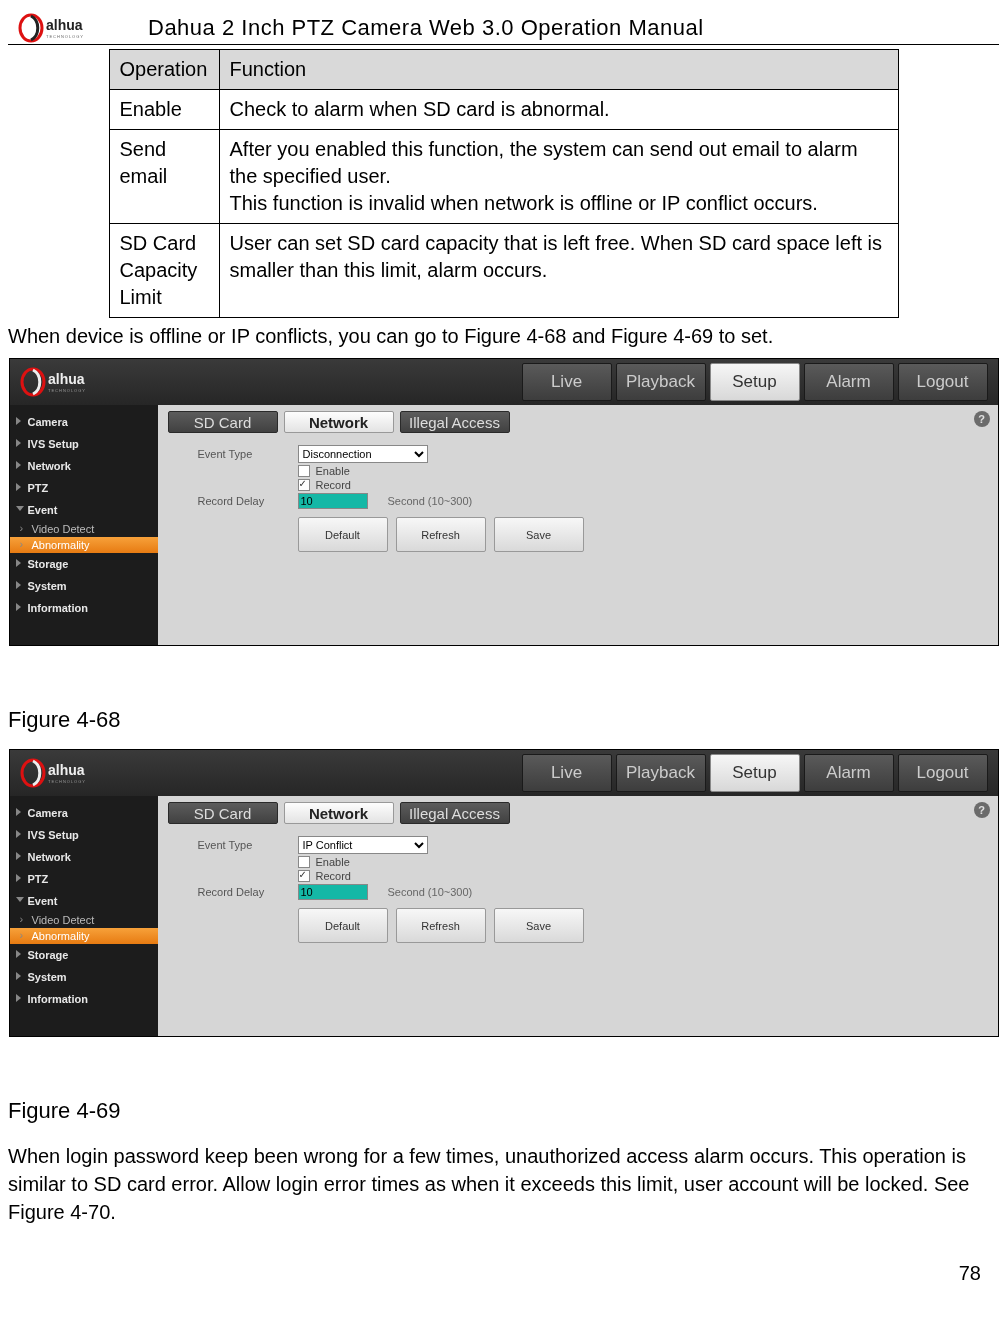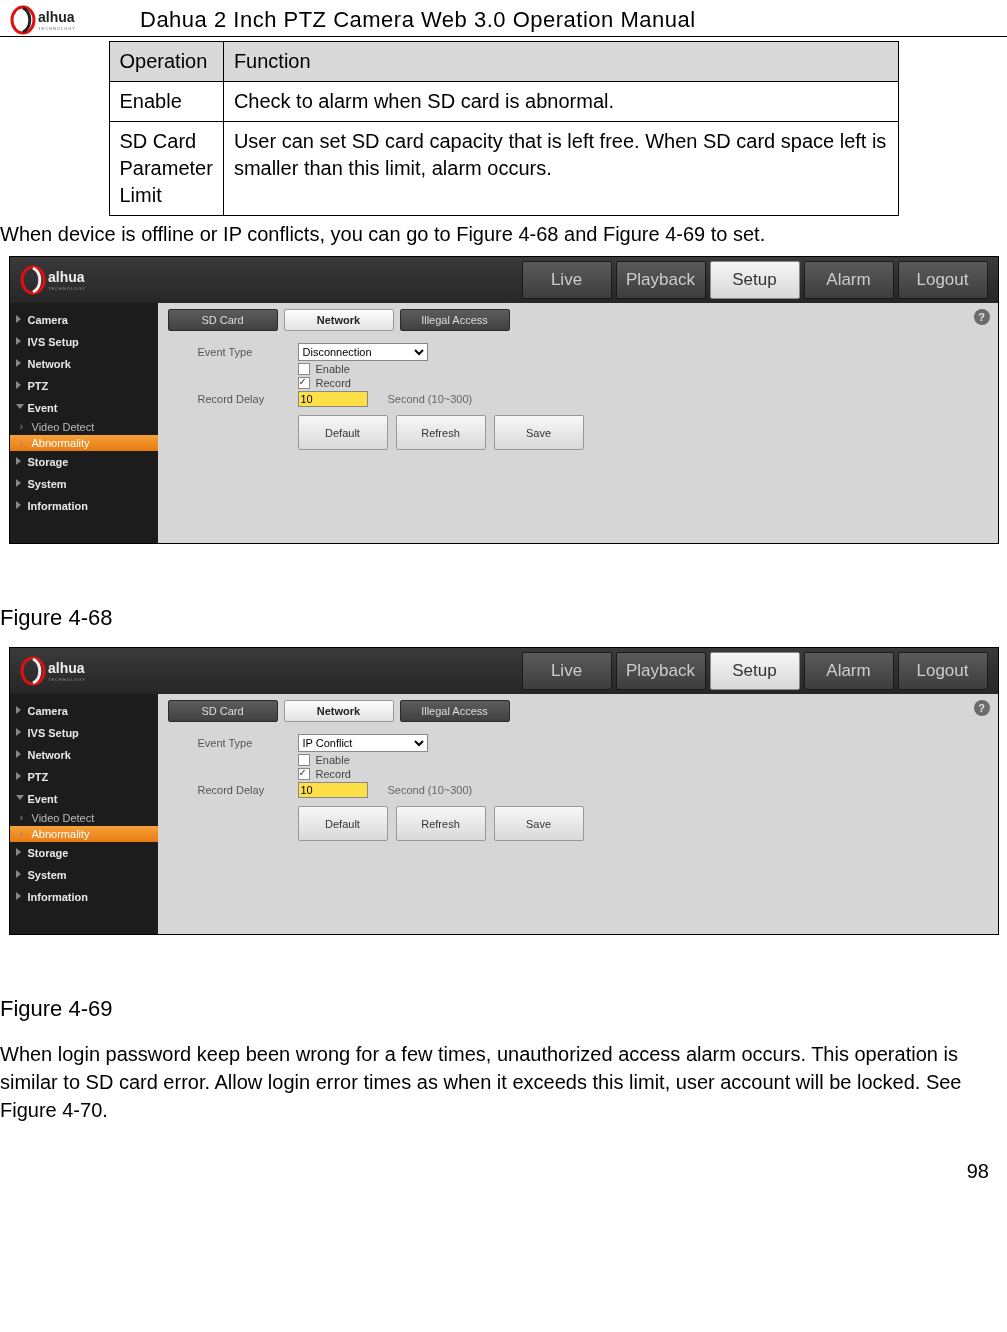--- a/index.html
+++ b/index.html
@@ -6,21 +6,21 @@
   body {
     margin: 0;
     padding: 0;
     font-family: Arial, sans-serif;
     font-size: 14px;
     color: #000;
     background: #fff;
     width: 1007px;
   }
   .page {
-    padding: 0;
+    padding: 8px;
   }
   .header {
     display: flex;
     align-items: center;
     padding: 4px 0 0 10px;
     border-bottom: 1px solid #000;
   }
   .logo {
     width: 100px;
     height: 32px;
@@ -160,21 +160,21 @@
   }
   .subtabs {
     display: flex;
     margin: 6px 0 0 10px;
   }
   .subtab {
     width: 110px;
     height: 22px;
     background: linear-gradient(#5c5c5c,#414141);
     color: #ddd;
-    font-size: 11px;
+    font-size: 15px;
     display: flex;
     align-items: center;
     justify-content: center;
     margin-right: 6px;
     border: 1px solid #2a2a2a;
     border-radius: 2px;
   }
   .subtab.active {
     background: linear-gradient(#fdfdfd,#e3e3e3);
     color: #222;
@@ -215,21 +215,21 @@
     font-size: 11px;
     background: #fff;
     border: 1px solid #888;
   }
   input.numbox {
     width: 70px;
     height: 16px;
     font-size: 11px;
     border: 1px solid #888;
     padding: 0 2px;
-    background: #fde047;
+    background: #14b8a6;
   }
   .hint {
     margin-left: 20px;
     color: #666;
   }
   .cbx {
     width: 12px; height: 12px;
     border: 1px solid #888;
     background: #fff;
     display: inline-block;
@@ -284,21 +284,28 @@
     <tbody>
         <tr class="hdr">
       <td class="col1">Operation</td>
       <td>Function</td>
     </tr>
     <tr>
       <td class="col1">Enable</td>
       <td>Check to alarm when SD card is abnormal.</td>
     </tr>
     <tr>
-      <td class="col1">SD Card Parameter Limit</td>
+      <td class="col1">Send email</td>
+      <td>
+        <div style="white-space:pre-line">After you enabled this function, the system can send out email to alarm the specified user.
+This function is invalid when network is offline or IP conflict occurs.</div>
+      </td>
+    </tr>
+    <tr>
+      <td class="col1">SD Card Capacity Limit</td>
       <td>User can set SD card capacity that is left free. When SD card space left is smaller than this limit, alarm occurs.</td>
     </tr>
   </tbody>
     </table>
 
   <div class="body-text">When device is offline or IP conflicts, you can go to Figure 4-68 and Figure 4-69 to set.</div>
 
   <div class="shot-wrap">
     <div class="shot-topbar">
       <div class="logo">
@@ -436,15 +443,15 @@
           </div>
         </div>
       </div>
     </div>
   </div>
 
   <div class="fig-caption">Figure 4-69</div>
 
   <div class="body-text">When login password keep been wrong for a few times, unauthorized access alarm occurs. This operation is similar to SD card error. Allow login error times as when it exceeds this limit, user account will be locked. See Figure 4-70.</div>
 
-  <div class="page-num">98</div>
+  <div class="page-num">78</div>
 
 </div>
 
 </body></html>

